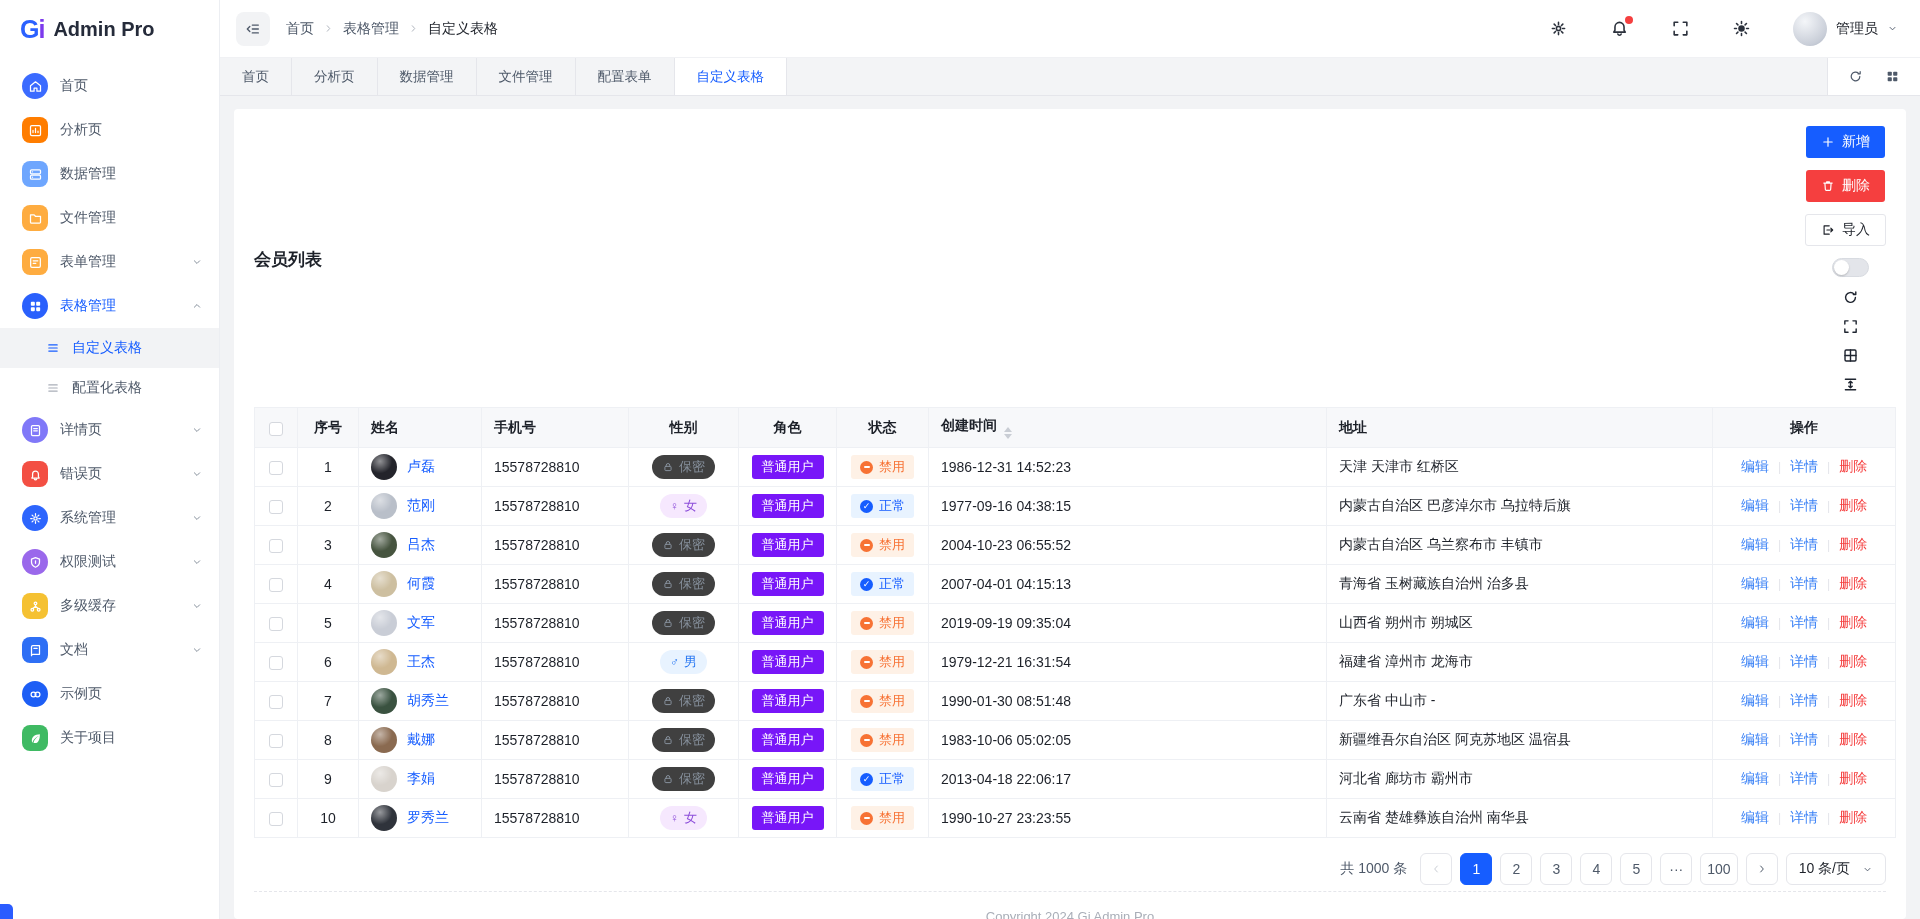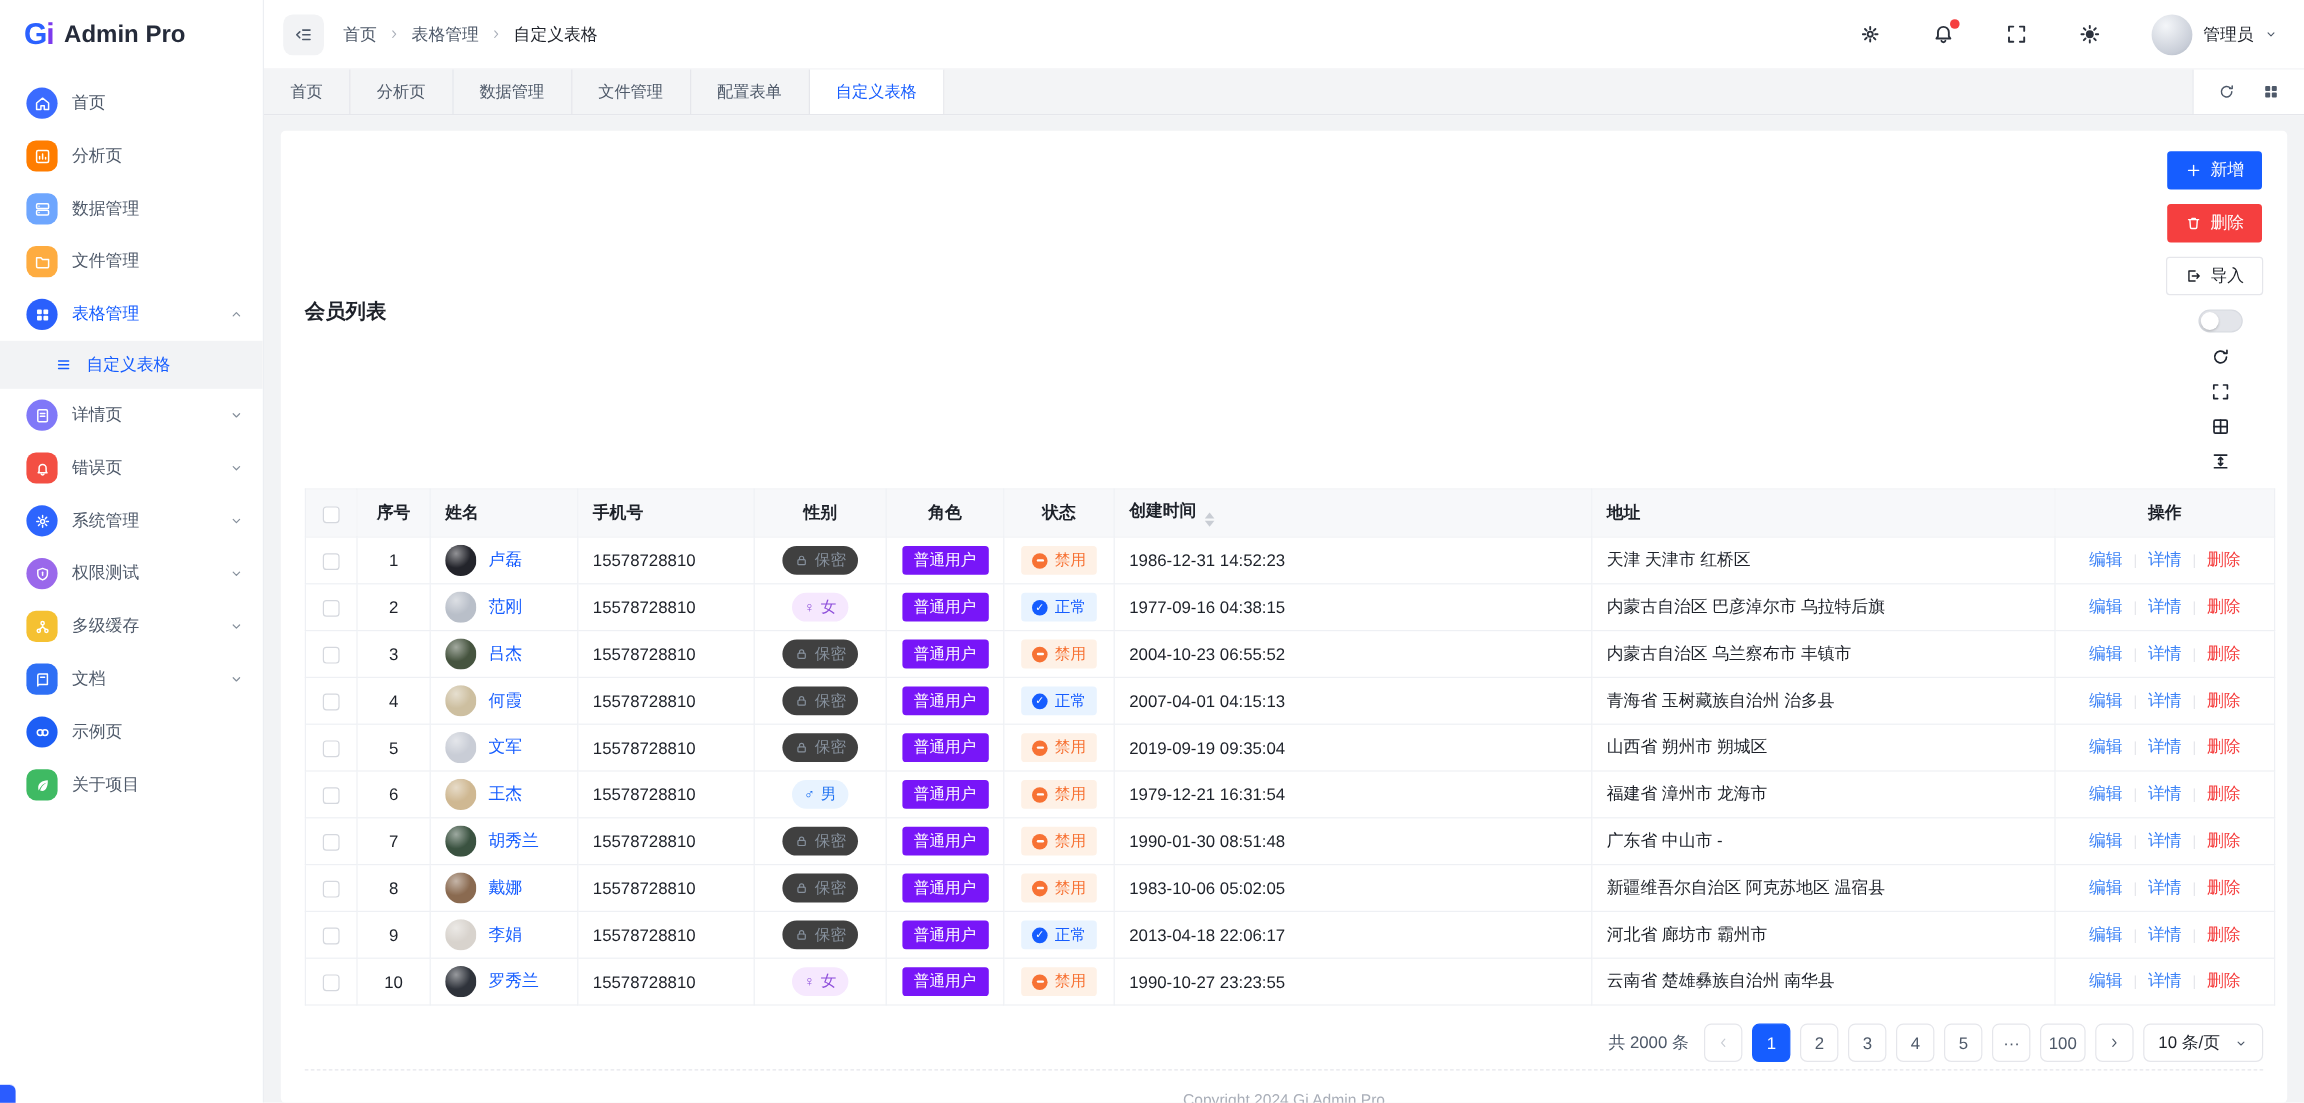--- a/index.html
+++ b/index.html
@@ -158,20 +158,34 @@
           <span class="side-label">数据管理</span>
         </div>
         <div class="side-item">
           <span class="side-icon" style="background: rgb(254, 172, 64);">
             <svg viewBox="0 0 18 18">
               <path d="M3 4.6h4.4l1.5 1.7H15v7.1a1.2 1.2 0 0 1-1.2 1.2H4.2A1.2 1.2 0 0 1 3 13.4z"></path>
             </svg>
           </span>
           <span class="side-label">文件管理</span>
         </div>
+        <div class="side-item">
+          <span class="side-icon" style="background: rgb(254, 172, 64);">
+            <svg viewBox="0 0 18 18">
+              <rect x="3.2" y="3.2" width="11.6" height="11.6" rx="1.5"></rect>
+              <path d="M6.2 7h5.6M6.2 10h3.2"></path>
+            </svg>
+          </span>
+          <span class="side-label">表单管理</span>
+          <span class="side-chev">
+            <svg viewBox="0 0 18 18">
+              <path d="M5 7.2l4 4 4-4"></path>
+            </svg>
+          </span>
+        </div>
         <div class="side-item active">
           <span class="side-icon circle" style="background: rgb(42, 96, 252);">
             <svg viewBox="0 0 18 18">
               <rect x="3.4" y="3.4" width="4.8" height="4.8" rx="1" fill="currentColor" stroke="none"></rect>
               <rect x="9.8" y="3.4" width="4.8" height="4.8" rx="1" fill="currentColor" stroke="none"></rect>
               <rect x="3.4" y="9.8" width="4.8" height="4.8" rx="1" fill="currentColor" stroke="none"></rect>
               <rect x="9.8" y="9.8" width="4.8" height="4.8" rx="1" fill="currentColor" stroke="none"></rect>
             </svg>
           </span>
           <span class="side-label">表格管理</span>
@@ -181,20 +195,28 @@
             </svg>
           </span>
         </div>
         <div class="sub-item active">
           <span class="ham">
             <svg viewBox="0 0 18 18">
               <path d="M3.6 5h10.8M3.6 9h10.8M3.6 13h10.8"></path>
             </svg>
           </span>
           <span class="sub-label">自定义表格</span>
+        </div>
+        <div class="sub-item">
+          <span class="ham">
+            <svg viewBox="0 0 18 18">
+              <path d="M3.6 5h10.8M3.6 9h10.8M3.6 13h10.8"></path>
+            </svg>
+          </span>
+          <span class="sub-label">配置化表格</span>
         </div>
         <div class="side-item">
           <span class="side-icon circle" style="background: rgb(128, 120, 248);">
             <svg viewBox="0 0 18 18">
               <rect x="4.2" y="3" width="9.6" height="12" rx="1.3"></rect>
               <path d="M6.8 6.6h4.4M6.8 9.4h4.4"></path>
             </svg>
           </span>
           <span class="side-label">详情页</span>
           <span class="side-chev">
@@ -831,21 +853,21 @@
                       <span class="op-sep">|</span>
                       <span class="op danger">删除</span>
                     </div>
                   </td>
                 </tr>
               </tbody>
           </table>
         </div>
 
         <div class="pagination">
-          <span class="pg-total">共 2000 条</span>
+          <span class="pg-total">共 1000 条</span>
           <span class="pg-btn disabled">
               <svg viewBox="0 0 18 18">
                 <path d="M11 4.5L7 9l4 4.5"></path>
               </svg>
             </span>
           <span style="display:flex;gap:8px;">
               <span class="pg-btn active">1</span>
               <span class="pg-btn">2</span>
               <span class="pg-btn">3</span>
               <span class="pg-btn">4</span>

